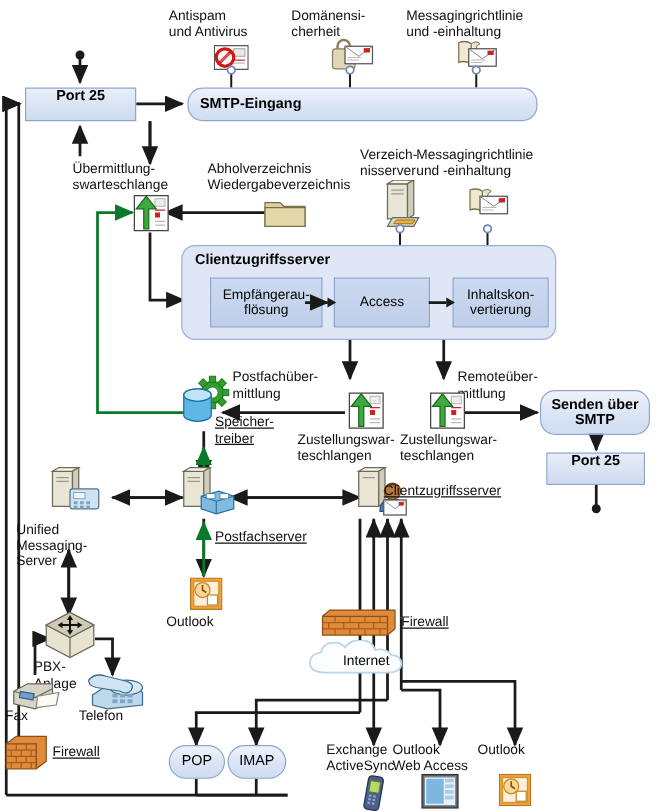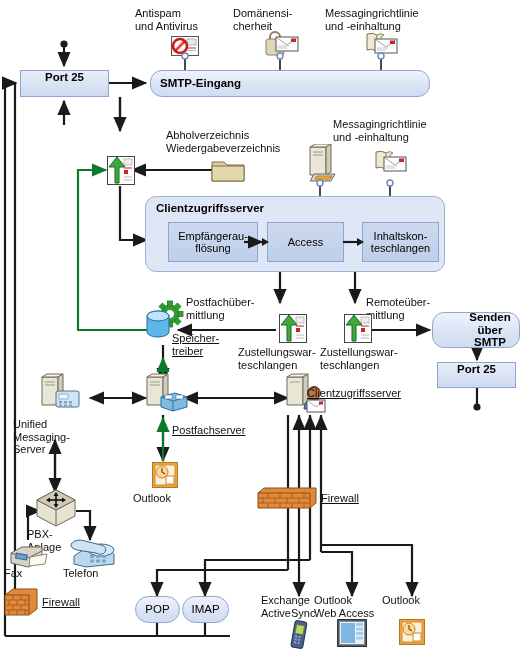--- a/index.html
+++ b/index.html
@@ -200,20 +200,22 @@
       <line x1="14" y1="20" x2="23" y2="20" stroke="#b9b9b9" stroke-width="0.8"></line>
     </svg>
   </div>
 
   <svg style="position:absolute;left:178px;top:50px;width:212px;height:12px;">
     <circle cx="7" cy="6" r="3" fill="#ffffff" stroke="#6f86b8" stroke-width="1.4"></circle>
     <circle cx="102" cy="6" r="3" fill="#ffffff" stroke="#6f86b8" stroke-width="1.4"></circle>
     <circle cx="203" cy="6" r="3" fill="#ffffff" stroke="#6f86b8" stroke-width="1.4"></circle>
   </svg>
 
+  <div class="lbl" style="left:58px;top:129px;width:116px;">Übermittlung-
+swarteschlange</div>
   <div class="ico" style="left:104px;top:155px;">
     <svg width="32" height="31" viewBox="0 0 32 31">
       <rect x="3.5" y="1.5" width="27" height="28" fill="#fdfdfd" stroke="#444"></rect>
       <rect x="20" y="4" width="8" height="6" fill="#ededed" stroke="#aaa" stroke-width="0.7"></rect>
       <line x1="20" y1="13" x2="28" y2="13" stroke="#c23" stroke-width="1"></line>
       <rect x="20" y="15" width="4" height="4" fill="#c22"></rect>
       <line x1="20" y1="22" x2="28" y2="22" stroke="#bbb" stroke-width="1"></line>
       <line x1="20" y1="25" x2="28" y2="25" stroke="#bbb" stroke-width="1"></line>
       <path d="M11 28 V12 H5 L13 2 L21 12 H15 V28 z" fill="#3fa93f" stroke="#1b6b1b"></path>
     </svg>
@@ -221,20 +223,22 @@
 
   <div class="lbl" style="left:166px;top:129px;width:140px;">Abholverzeichnis
 Wiedergabeverzeichnis</div>
   <div class="ico" style="left:211px;top:157px;">
     <svg width="34" height="26" viewBox="0 0 34 26">
       <path d="M1 5 h12 l3 3 h17 v16 h-32 z" fill="#ddd0a0" stroke="#7a6f49"></path>
       <path d="M1 9 h32 v15 h-32 z" fill="#e4d8ab" stroke="#7a6f49"></path>
     </svg>
   </div>
 
+  <div class="lbl" style="left:288px;top:118px;width:70px;">Verzeich-
+nisserver</div>
   <div class="ico" style="left:304px;top:144px;">
     <svg width="34" height="38" viewBox="0 0 34 38">
       <path d="M6 3 L22 3 L22 31 L6 31 z" fill="#e9e6d6" stroke="#6d6a58"></path>
       <path d="M6 3 L11 0 L27 0 L22 3 z" fill="#f6f4ea" stroke="#6d6a58"></path>
       <path d="M22 3 L27 0 L27 28 L22 31 z" fill="#cfccbb" stroke="#6d6a58"></path>
       <line x1="9" y1="8" x2="19" y2="8" stroke="#9a9a8c" stroke-width="1"></line>
       <line x1="9" y1="11" x2="19" y2="11" stroke="#9a9a8c" stroke-width="1"></line>
       <path d="M10 30 L31 30 L27 37 L6 37 z" fill="#d8d4c2" stroke="#6d6a58"></path>
       <path d="M13 32 L28 32 L26 35 L11 35 z" fill="#f0b23a" stroke="#8a6a22" stroke-width="0.7"></path>
     </svg>
@@ -260,21 +264,21 @@
     <circle cx="6" cy="6" r="3" fill="#fff" stroke="#6f86b8" stroke-width="1.4"></circle>
   </svg>
 
   <div class="catmod" style="left:145px;top:196px;width:300px;height:76px;">
     <div class="cap">Clientzugriffsserver</div>
   </div>
   <div class="subbox" style="left:168px;top:222px;width:90px;height:40px;">Empfängerau-
 flösung</div>
   <div class="subbox" style="left:267px;top:222px;width:77px;height:40px;">Access</div>
   <div class="subbox" style="left:362px;top:222px;width:77px;height:40px;">Inhaltskon-
-teschlangen</div>
+vertierung</div>
   <svg style="position:absolute;left:243px;top:234px;width:28px;height:16px;">
     <line x1="1" y1="8" x2="19" y2="8" stroke="#1a1a1a" stroke-width="2.2" marker-end="url(#ah)"></line>
     <path d="M19,4 L26,8 L19,12 z" fill="#1a1a1a"></path>
   </svg>
   <svg style="position:absolute;left:342px;top:234px;width:24px;height:16px;">
     <line x1="1" y1="8" x2="15" y2="8" stroke="#1a1a1a" stroke-width="2.2"></line>
     <path d="M15,4 L22,8 L15,12 z" fill="#1a1a1a"></path>
   </svg>
 
   <div class="lbl" style="left:186px;top:296px;width:92px;">Postfachüber-
@@ -327,21 +331,21 @@
       <circle cx="26" cy="14" r="4.5" fill="#ffffff" stroke="#1a7a1a" stroke-width="0.8"></circle>
       <g>
         <path d="M3 16 a11 5 0 0 1 22 0 v16 a11 5 0 0 1 -22 0 z" fill="#5fb7e8" stroke="#1d6ea0"></path>
         <ellipse cx="14" cy="16" rx="11" ry="5" fill="#bfe4f7" stroke="#1d6ea0"></ellipse>
       </g>
     </svg>
   </div>
   <div class="lbl left" style="left:172px;top:332px;width:76px;text-align:left;">Speicher-
 treiber</div>
 
-  <div class="pill" style="left:432px;top:312px;width:88px;height:36px;padding-left:28px;">
+  <div class="pill" style="left:432px;top:312px;width:88px;height:36px;">
     <span>Senden
 über SMTP</span>
   </div>
   <div class="box" style="left:437px;top:362px;width:79px;height:26px;">
     <span>Port 25</span>
   </div>
 
   <div class="ico" style="left:36px;top:373px;">
     <svg width="48" height="42" viewBox="0 0 48 42">
       <path d="M6 4 L22 4 L22 32 L6 32 z" fill="#e9e6d6" stroke="#6d6a58"></path>
@@ -496,20 +500,27 @@
           <line x1="43" y1="11" x2="43" y2="16"></line>
         <line x1="12" y1="16" x2="12" y2="21"></line>
           <line x1="24" y1="16" x2="24" y2="21"></line>
         <line x1="36" y1="16" x2="36" y2="21"></line>
           <line x1="48" y1="16" x2="48" y2="21"></line>
       </g>
     </svg>
   </div>
   <div class="lbl left" style="left:321px;top:492px;width:70px;text-align:left;">Firewall</div>
 
+  <div class="cloud" style="left:246px;top:512px;width:94px;height:34px;">
+    <svg width="94" height="34" viewBox="0 0 94 34">
+      <path d="M14 26 q-12 0 -12 -8 q0 -7 9 -8 q1 -8 11 -8 q5 0 8 4 q4 -6 12 -6 q10 0 12 8
+               q9 -2 13 4 q8 0 8 7 q0 7 -11 7 z" fill="#fbfdff" stroke="#bcd4e6" stroke-width="1.4"></path>
+    </svg>
+    <div class="ctext">Internet</div>
+  </div>
 
   <div class="pill" style="left:135px;top:596px;width:45px;height:27px;border-radius:14px;font-weight:normal;">
     <span>POP</span>
   </div>
   <div class="pill" style="left:182px;top:596px;width:47px;height:27px;border-radius:14px;font-weight:normal;">
     <span>IMAP</span>
   </div>
 
   <div class="lbl" style="left:261px;top:594px;width:78px;">Exchange
 ActiveSync</div>

